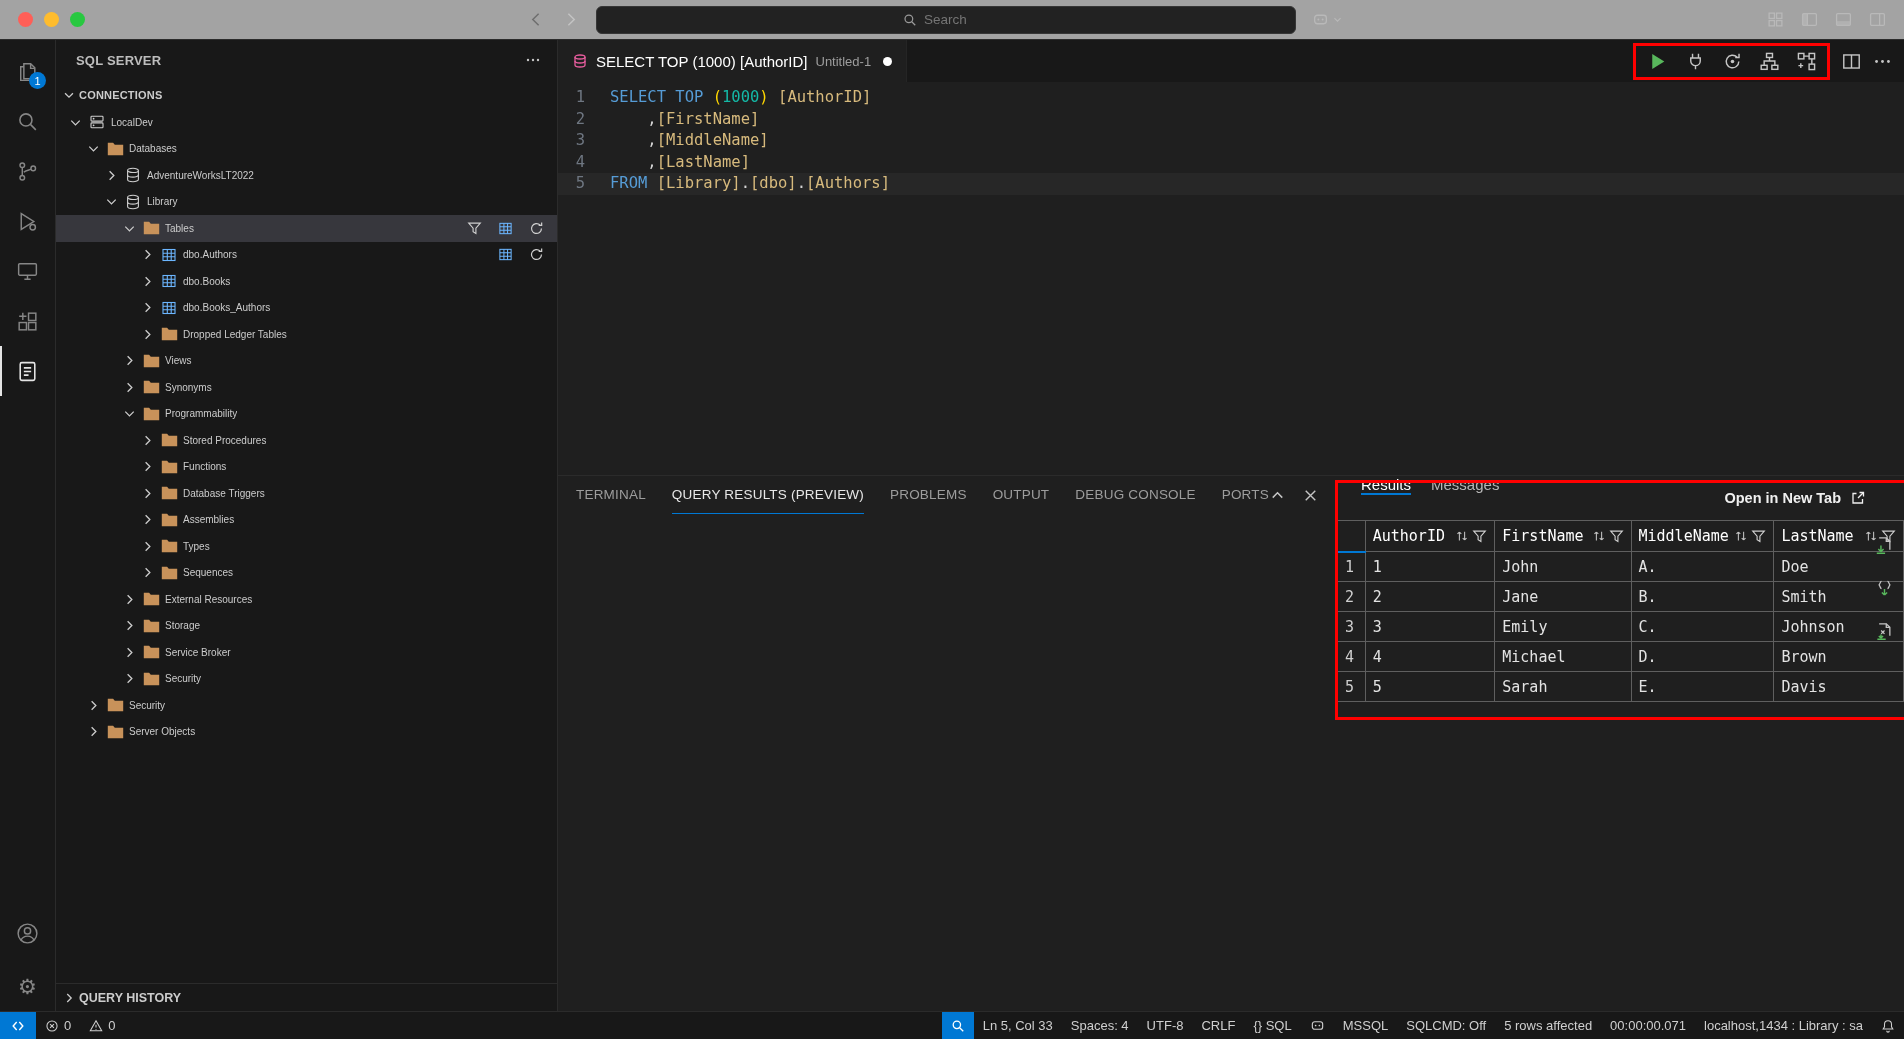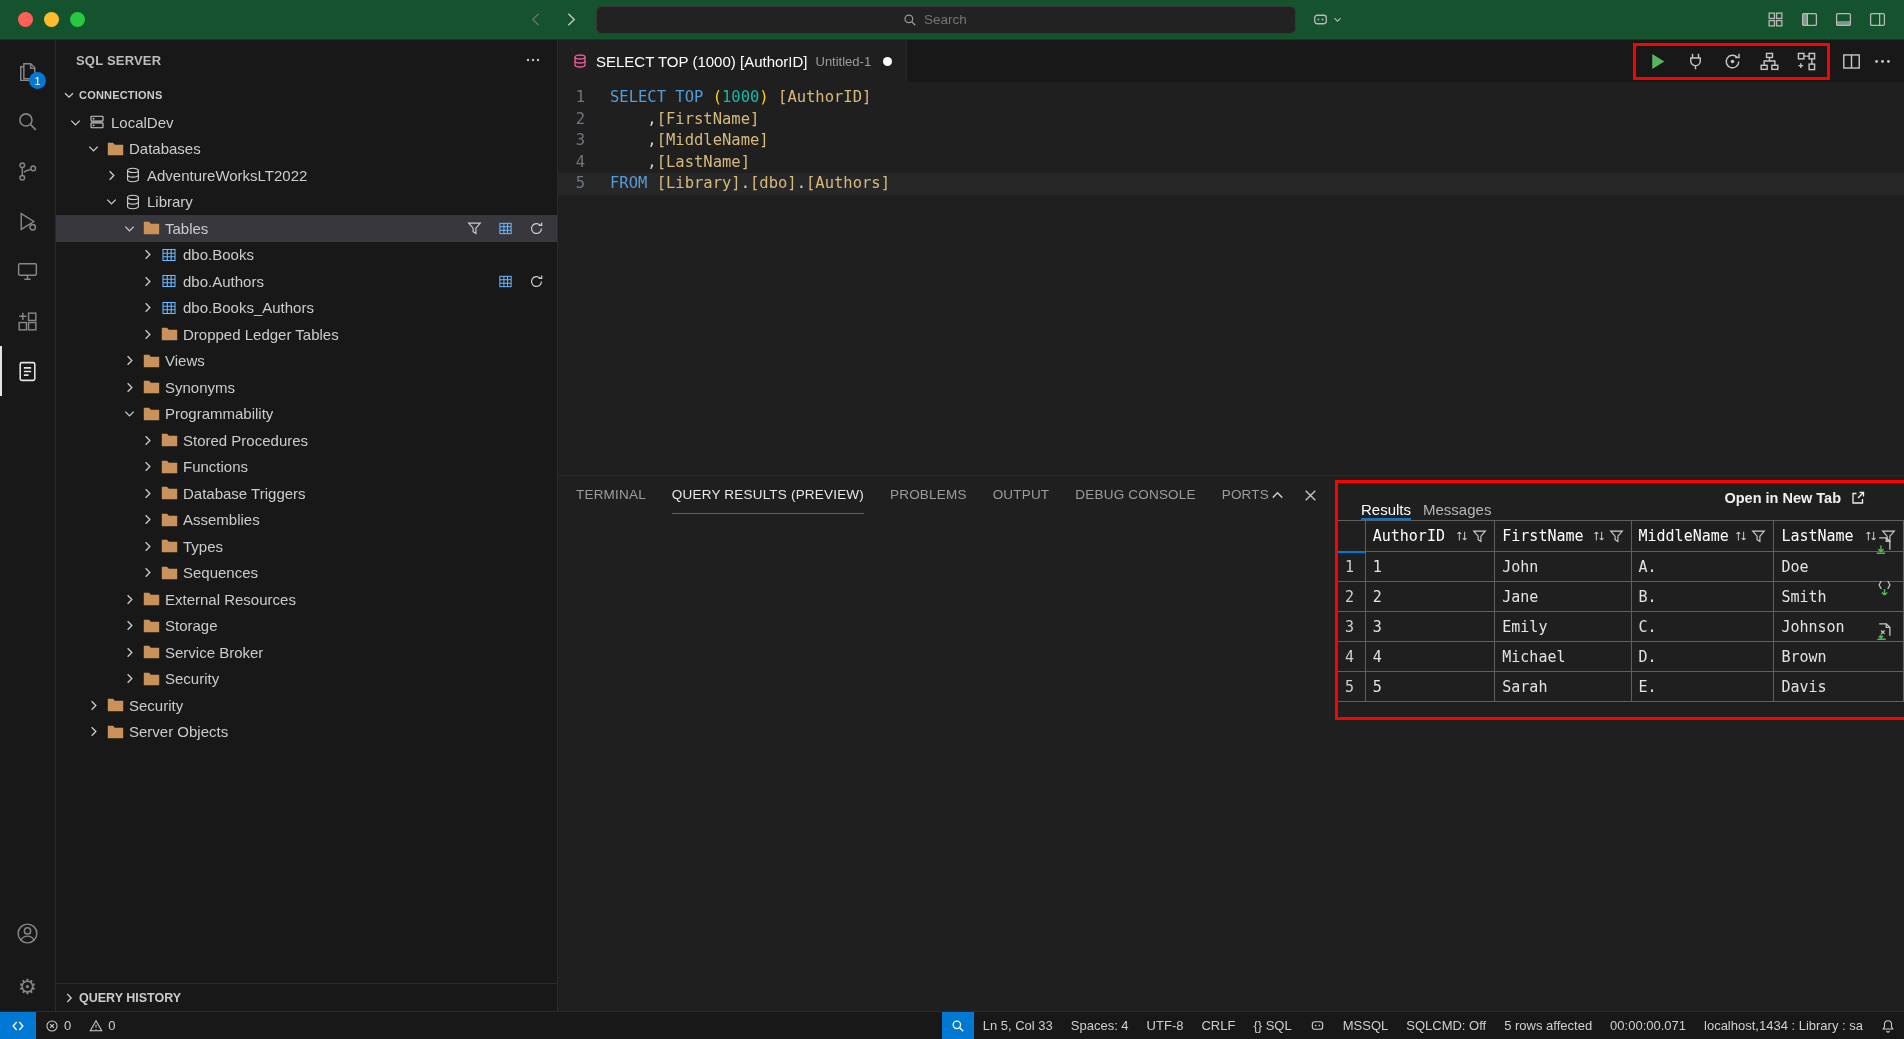--- a/index.html
+++ b/index.html
@@ -7,21 +7,21 @@
   .window {
     width: 1904px; height: 1039px; position: relative; overflow: hidden;
     background: #1f1f1f; color: #cccccc;
     font-family: "Liberation Sans", sans-serif; font-size: 14px;
     display: flex; flex-direction: column;
   }
   svg { display: block; }
   .ic { display: inline-flex; align-items: center; justify-content: center; }
 
   
-  .titlebar { height: 40px; background: #14532d; border-bottom: 1px solid #2b2b2b;
+  .titlebar { height: 40px; background: #a3a3a3; border-bottom: 1px solid #2b2b2b;
     display: flex; align-items: center; flex: none; }
   .traffic { display: flex; gap: 11px; padding: 0 18px; }
   .dot { width: 15px; height: 15px; border-radius: 50%; }
   .dot.red { background:#ff5f57; } .dot.yellow { background:#febc2e; } .dot.green { background:#28c840; }
   .t-spacer { flex: 1; }
   .nav-btn { width: 34px; height: 28px; display: flex; align-items: center; justify-content: center; color:#6e6e6e; }
   .nav-btn.fwd { color:#c3c3c3; }
   .search-box { width: 700px; height: 28px; background:#222222; border:1px solid #363636; border-radius:6px;
     display:flex; align-items:center; justify-content:center; gap:7px; color:#9a9a9a; margin: 0 8px; }
   .search-box input { background:transparent; border:none; outline:none; color:#9a9a9a; width:64px;
@@ -42,21 +42,21 @@
     background:var(--accent,#0078d4); color:#fff; font-size:11px; display:flex; align-items:center; justify-content:center; }
   .act-bottom { margin-top:auto; padding-bottom:6px; }
 
   
   .sidebar { width:502px; background:#181818; border-right:1px solid #2b2b2b; display:flex; flex-direction:column; flex:none; }
   .sidebar-header { height:40px; display:flex; align-items:center; padding:0 16px 0 20px; color:#bdbdbd;
     font-size:13px; font-weight:bold; letter-spacing:.2px; }
   .sidebar-header .more { margin-left:auto; color:#c5c5c5; }
   .section-header { height:29px; display:flex; align-items:center; gap:3px; padding-left:6px;
     font-size:11px; font-weight:bold; color:#cccccc; letter-spacing:.2px; }
-  .tree { flex:none; overflow:hidden; font-size:15px; }
+  .tree { flex:none; overflow:hidden; font-size:10px; }
   .tree-row { height:26.5px; display:flex; align-items:center; white-space:nowrap; }
   .tree-row.selected { background:#37373d; }
   .tree-row .chev { width:18px; flex:none; color:#cccccc; }
   .tree-row .chev.down svg { transform: rotate(90deg); }
   .tree-row .ic { width:22px; flex:none; }
   .tree-label { margin-left:3px; color:#cccccc; overflow:hidden; text-overflow:ellipsis; }
   .row-actions { margin-left:auto; padding-right:10px; display:flex; gap:9px; align-items:center; }
   .query-history { margin-top:auto; height:28px; border-top:1px solid #2b2b2b; display:flex; align-items:center;
     gap:3px; padding-left:6px; font-size:12.5px; font-weight:bold; }
 
@@ -83,21 +83,21 @@
   .panel { height:536px; flex:none; background:#1f1f1f; border-top:1px solid #2b2b2b; display:flex; flex-direction:row; }
   .panel-tabs-row { height:38px; flex:none; display:flex; align-items:stretch; padding:0 16px 0 18px; }
   .panel-tabs { display:flex; gap:26px; align-items:stretch; }
   .panel-tab { display:flex; align-items:center; font-size:13.5px; color:#9d9d9d; letter-spacing:.2px;
     border-bottom:1.5px solid transparent; }
   .panel-tab.active { color:#e7e7e7; border-bottom-color:var(--accent,#0078d4); }
   .panel-actions { margin-left:auto; display:flex; gap:16px; align-items:center; color:#c5c5c5; }
 
   .results-area { flex:1; position:relative; min-height:0; }
   .results-head { height:44px; display:flex; align-items:stretch; padding:0 38px 0 26px; }
-  .results-tabs { display:flex; gap:12px; align-items:flex-end; }
+  .results-tabs { display:flex; gap:20px; align-items:flex-start; }
   .res-tab { display:flex; align-items:center; font-size:15px; color:#b6b6b6; border-bottom:2.5px solid transparent; }
   .res-tab.active { color:#ffffff; border-bottom-color:var(--accent,#0078d4); }
   .open-new-tab { margin-left:auto; display:flex; align-items:center; gap:9px; color:#f0f0f0; font-size:14.5px; font-weight:bold; }
 
   table.grid { border-collapse:collapse; table-layout:fixed; margin-left:2px;
     font-family:"DejaVu Sans Mono","Liberation Mono",monospace; font-size:15px; }
   .grid th, .grid td { border:1px solid #5f5f5f; height:30px; padding:0 7px; text-align:left; font-weight:normal;
     color:#e3e3e3; overflow:hidden; white-space:nowrap; }
   .grid thead th { height:31px; color:#ffffff; }
   .grid th.corner { border-bottom:2px solid var(--accent,#0078d4); }
@@ -375,49 +375,49 @@
               <svg width="15" height="15" viewBox="0 0 16 16" fill="none" stroke="currentColor" stroke-width="1.4">
                 <path d="M6 3.5 10.5 8 6 12.5"></path>
               </svg>
             </span>
             <span class="ic">
               <svg width="16" height="16" viewBox="0 0 16 16" fill="none" stroke="#6cb6ff" stroke-width="1.1">
                 <rect x="2" y="2.5" width="12" height="11"></rect>
                 <path d="M2 6.2h12M2 9.8h12M6.3 2.5v11M10.2 2.5v11"></path>
               </svg>
             </span>
-            <span class="tree-label">dbo.Books</span>
-          </div>
-          <div class="tree-row" style="padding-left: 80px;">
-            <span class="ic chev">
-              <svg width="15" height="15" viewBox="0 0 16 16" fill="none" stroke="currentColor" stroke-width="1.4">
-                <path d="M6 3.5 10.5 8 6 12.5"></path>
-              </svg>
-            </span>
-            <span class="ic">
-              <svg width="16" height="16" viewBox="0 0 16 16" fill="none" stroke="#6cb6ff" stroke-width="1.1">
-                <rect x="2" y="2.5" width="12" height="11"></rect>
-                <path d="M2 6.2h12M2 9.8h12M6.3 2.5v11M10.2 2.5v11"></path>
-              </svg>
-            </span>
             <span class="tree-label">dbo.Authors</span>
             <span class="row-actions">
               <span class="ic">
                 <svg width="15" height="15" viewBox="0 0 16 16" fill="none" stroke="#6cb6ff" stroke-width="1.1">
                   <rect x="2" y="2.5" width="12" height="11"></rect>
                   <path d="M2 6.2h12M2 9.8h12M6.3 2.5v11M10.2 2.5v11"></path>
                 </svg>
               </span>
               <span class="ic">
                 <svg width="15" height="15" viewBox="0 0 16 16" fill="none" stroke="#d0d0d0" stroke-width="1.3">
                   <path d="M13.3 8a5.3 5.3 0 1 1-1.5-3.7"></path>
                   <path d="M13.5 1.5v3.2h-3.2"></path>
                 </svg>
               </span>
             </span>
+          </div>
+          <div class="tree-row" style="padding-left: 80px;">
+            <span class="ic chev">
+              <svg width="15" height="15" viewBox="0 0 16 16" fill="none" stroke="currentColor" stroke-width="1.4">
+                <path d="M6 3.5 10.5 8 6 12.5"></path>
+              </svg>
+            </span>
+            <span class="ic">
+              <svg width="16" height="16" viewBox="0 0 16 16" fill="none" stroke="#6cb6ff" stroke-width="1.1">
+                <rect x="2" y="2.5" width="12" height="11"></rect>
+                <path d="M2 6.2h12M2 9.8h12M6.3 2.5v11M10.2 2.5v11"></path>
+              </svg>
+            </span>
+            <span class="tree-label">dbo.Books</span>
           </div>
           <div class="tree-row" style="padding-left: 80px;">
             <span class="ic chev">
               <svg width="15" height="15" viewBox="0 0 16 16" fill="none" stroke="currentColor" stroke-width="1.4">
                 <path d="M6 3.5 10.5 8 6 12.5"></path>
               </svg>
             </span>
             <span class="ic">
               <svg width="16" height="16" viewBox="0 0 16 16" fill="none" stroke="#6cb6ff" stroke-width="1.1">
                 <rect x="2" y="2.5" width="12" height="11"></rect>

